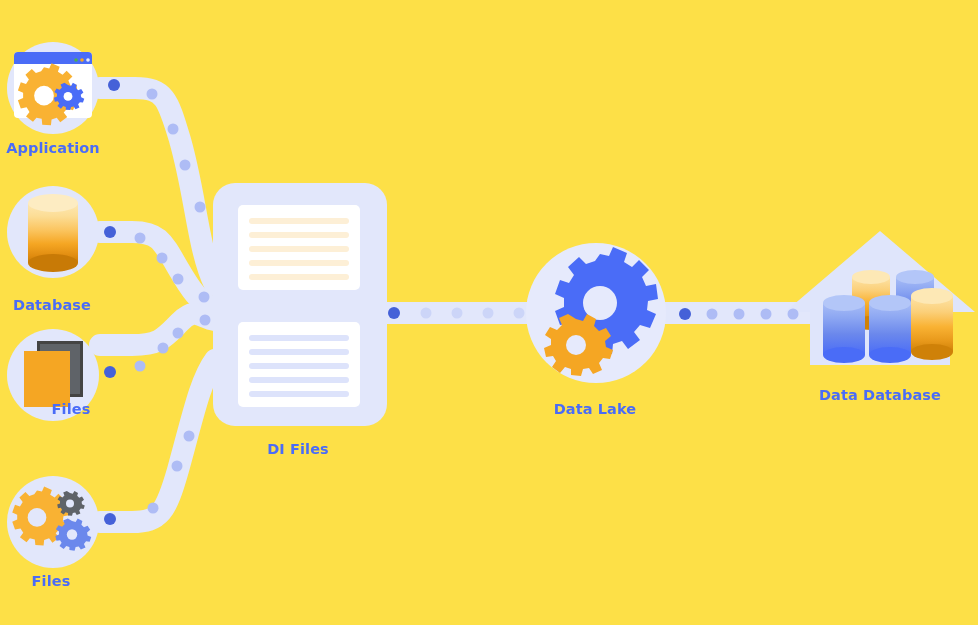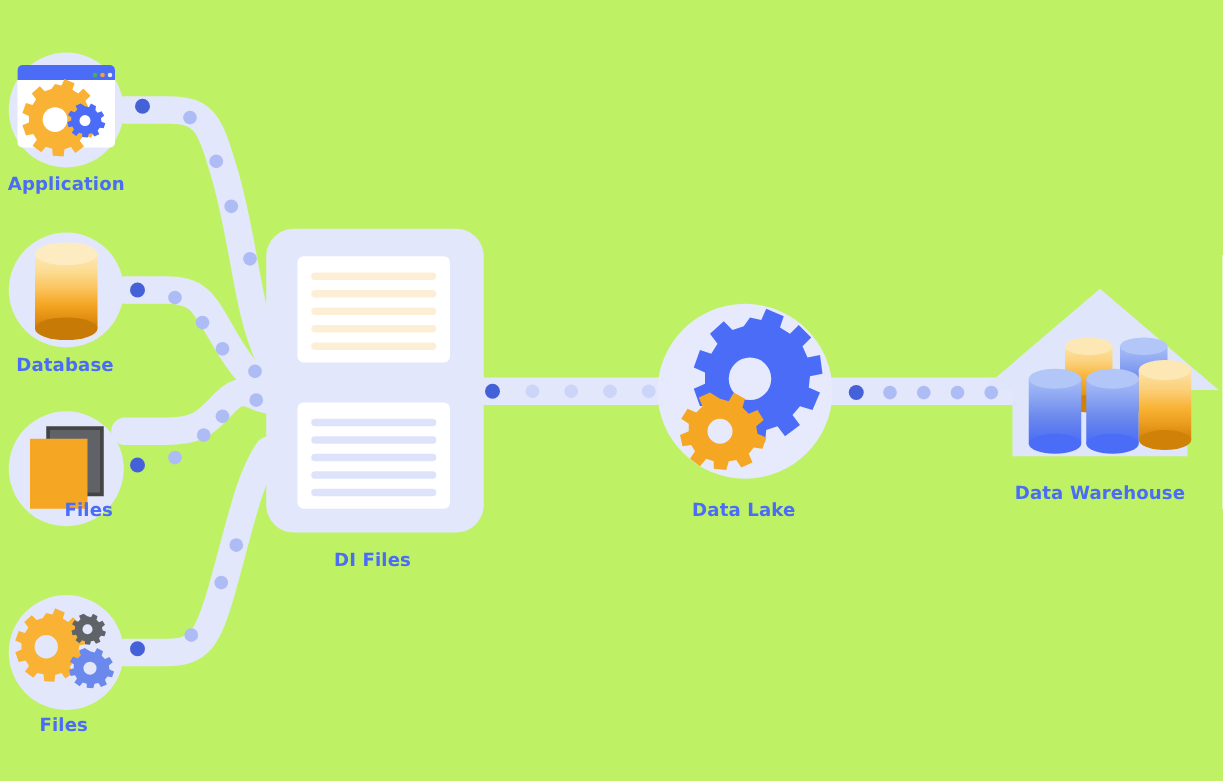--- a/index.html
+++ b/index.html
@@ -1,20 +1,20 @@
 <!DOCTYPE html>
 <html><head>
 <meta charset="utf-8">
 <style>
   html,body{margin:0;padding:0;background:#ffffff;}
   body{
     width:978px;height:625px;overflow:hidden;
     font-family:"DejaVu Sans","Liberation Sans",sans-serif;
   }
-  #stage{position:relative;width:978px;height:625px;background:#bef264;}
+  #stage{position:relative;width:978px;height:625px;background:#fde047;}
   #stage svg{position:absolute;left:0;top:0;}
   .lbl{
     position:absolute;
     color:#4a6cf7;
     font-weight:700;
     font-size:14.5px;
     letter-spacing:.1px;
     white-space:nowrap;
     font-family:"DejaVu Sans","Liberation Sans",sans-serif;
   }
@@ -242,20 +242,20 @@
 
       <circle cx="685" cy="314" r="6" fill="#4561d8"></circle>
       <circle cx="712" cy="314" r="5.5" fill="#aebcf5"></circle>
       <circle cx="739" cy="314" r="5.5" fill="#aebcf5"></circle>
       <circle cx="766" cy="314" r="5.5" fill="#aebcf5"></circle>
       <circle cx="793" cy="314" r="5.5" fill="#aebcf5"></circle>
     </g>
   </svg>
 
   <div class="lbl c" style="left:53px;top:140px;">Application</div>
-  <div class="lbl c" style="left:52px;top:285px;">Database</div>
+  <div class="lbl c" style="left:52px;top:297px;">Database</div>
   <div class="lbl c" style="left:51px;top:401px;padding-left:40px;">Files</div>
   <div class="lbl c" style="left:51px;top:573px;">Files</div>
   <div class="lbl c" style="left:298px;top:441px;">DI Files</div>
   <div class="lbl c" style="left:595px;top:401px;text-align:center;">Data Lake</div>
-  <div class="lbl c" style="left:880px;top:387px;">Data Warehouse</div>
+  <div class="lbl c" style="left:880px;top:387px;">Data Database</div>
 
 </div>
 
 </body></html>

